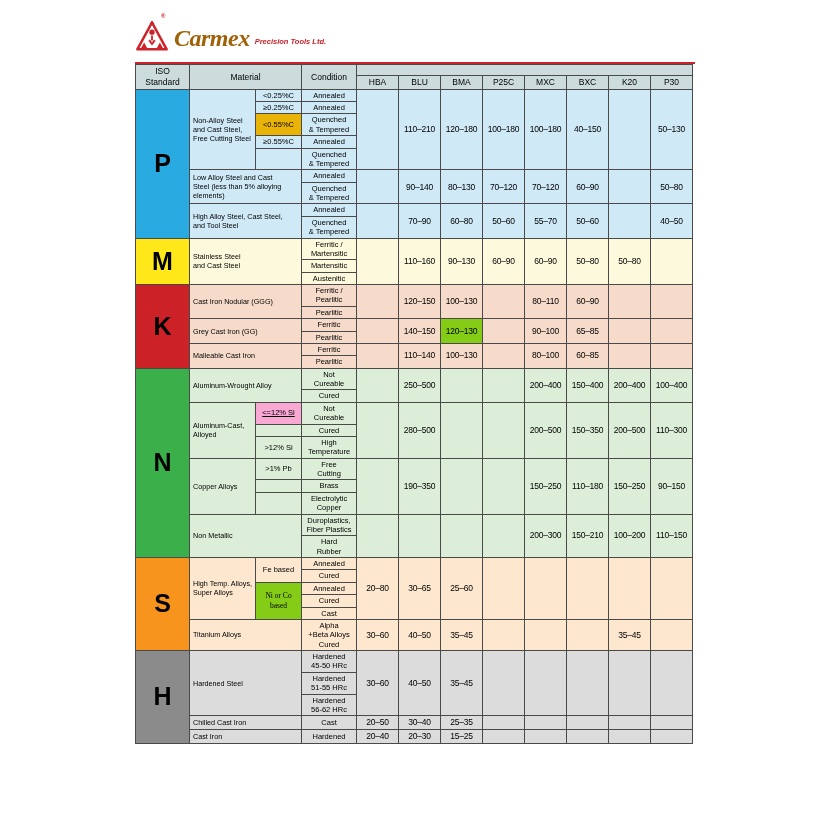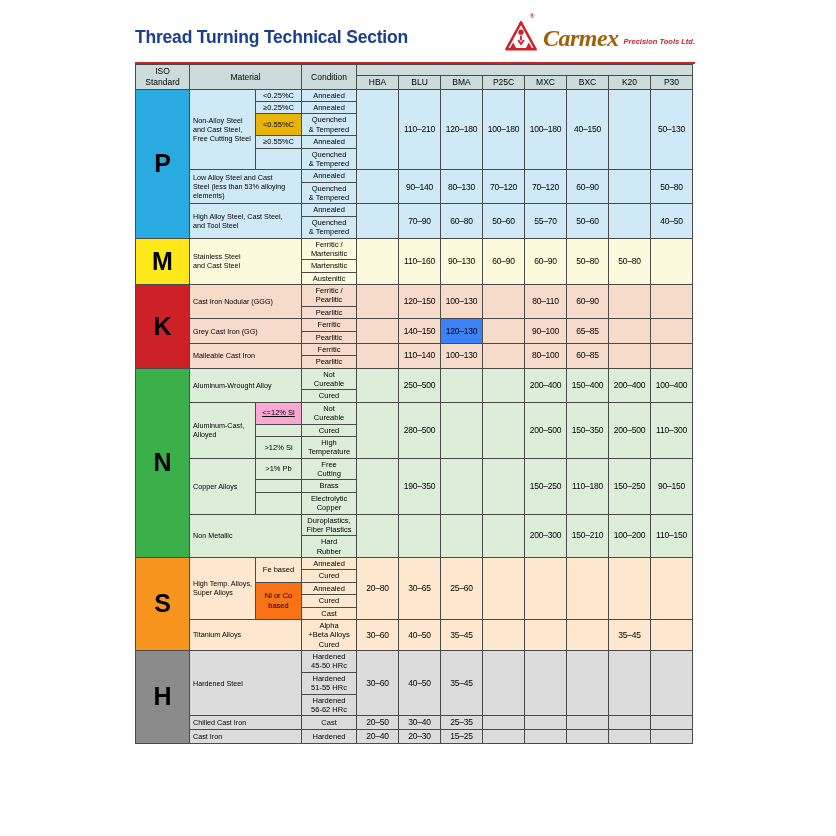--- a/index.html
+++ b/index.html
@@ -33,21 +33,20 @@
   td.iso { font-size: 25px; font-weight: bold; padding: 0; }
   td.mat { text-align: left; padding-left: 3px; font-size: 7.2px; }
   td.val { font-size: 8.5px; letter-spacing: -0.2px; }
 </style>
 </head>
 <body>
 
 <div class="page">
 
   <div class="doc-header">
-    <div class="doc-header-title">Thread Turning Technical Section</div>
     <div class="logo">
       <span class="logo-reg">®</span>
       <span>
         <svg width="34" height="31" viewBox="0 0 40 37" aria-hidden="true">
           <path d="M20 3 L37.5 35 H2.5 Z" fill="none" stroke="#cc2229" stroke-width="3" stroke-linejoin="round"></path>
           <path d="M20 0.5 l2.8 4.4 h-5.6 z" fill="#cc2229"></path>
           <circle cx="20" cy="14.5" r="3.2" fill="#cc2229"></circle>
           <path d="M20 18.5 v6" stroke="#cc2229" stroke-width="2.2"></path>
           <path d="M16.6 24 L20 28.6 L23.4 24" fill="none" stroke="#cc2229" stroke-width="2.2"></path>
           <path d="M7 33.5 l3.6-6.6 3.6 6.6 z" fill="#cc2229"></path>
@@ -124,21 +123,21 @@
           <td class="sub" style="background: rgb(207, 233, 247);">≥0.55%C</td>
           <td class="cond" style="background: rgb(207, 233, 247);">Annealed</td>
         </tr>
         <tr>
           <td class="sub" style="background: rgb(207, 233, 247);"></td>
           <td class="cond" style="background: rgb(207, 233, 247);">Quenched
 &amp; Tempered</td>
         </tr>
         <tr>
           <td class="mat" rowspan="2" colspan="2" style="background: rgb(207, 233, 247);">Low Alloy Steel and Cast
-Steel (less than 53% alloying
+Steel (less than 5% alloying
 elements)</td>
           <td class="cond" style="background: rgb(207, 233, 247);">Annealed</td>
           <td class="val" rowspan="2" style="background: rgb(207, 233, 247);"></td>
           <td class="val" rowspan="2" style="background: rgb(207, 233, 247);">90–140</td>
           <td class="val" rowspan="2" style="background: rgb(207, 233, 247);">80–130</td>
           <td class="val" rowspan="2" style="background: rgb(207, 233, 247);">70–120</td>
           <td class="val" rowspan="2" style="background: rgb(207, 233, 247);">70–120</td>
           <td class="val" rowspan="2" style="background: rgb(207, 233, 247);">60–90</td>
           <td class="val" rowspan="2" style="background: rgb(207, 233, 247);"></td>
           <td class="val" rowspan="2" style="background: rgb(207, 233, 247);">50–80</td>
@@ -200,21 +199,21 @@
           <td class="val" rowspan="2" style="background: rgb(246, 219, 202);"></td>
         </tr>
         <tr>
           <td class="cond" style="background: rgb(246, 219, 202);">Pearlitic</td>
         </tr>
         <tr>
           <td class="mat" rowspan="2" colspan="2" style="background: rgb(246, 219, 202);">Grey Cast Iron (GG)</td>
           <td class="cond" style="background: rgb(246, 219, 202);">Ferritic</td>
           <td class="val" rowspan="2" style="background: rgb(246, 219, 202);"></td>
           <td class="val" rowspan="2" style="background: rgb(246, 219, 202);">140–150</td>
-          <td class="val" rowspan="2" style="background: #3b82f6;">120–130</td>
+          <td class="val" rowspan="2" style="background: #84cc16;">120–130</td>
           <td class="val" rowspan="2" style="background: rgb(246, 219, 202);"></td>
           <td class="val" rowspan="2" style="background: rgb(246, 219, 202);">90–100</td>
           <td class="val" rowspan="2" style="background: rgb(246, 219, 202);">65–85</td>
           <td class="val" rowspan="2" style="background: rgb(246, 219, 202);"></td>
           <td class="val" rowspan="2" style="background: rgb(246, 219, 202);"></td>
         </tr>
         <tr>
           <td class="cond" style="background: rgb(246, 219, 202);">Pearlitic</td>
         </tr>
         <tr>
@@ -325,21 +324,21 @@
           <td class="val" rowspan="5" style="background: rgb(253, 232, 207);"></td>
           <td class="val" rowspan="5" style="background: rgb(253, 232, 207);"></td>
           <td class="val" rowspan="5" style="background: rgb(253, 232, 207);"></td>
           <td class="val" rowspan="5" style="background: rgb(253, 232, 207);"></td>
           <td class="val" rowspan="5" style="background: rgb(253, 232, 207);"></td>
         </tr>
         <tr>
           <td class="cond" style="background: rgb(253, 232, 207);">Cured</td>
         </tr>
         <tr>
-          <td class="sub" rowspan="3" style="background: #f97316;">Ni or Co
+          <td class="sub" rowspan="3" style="background: #84cc16; font-family: Liberation Serif, serif;">Ni or Co
 based</td>
           <td class="cond" style="background: rgb(253, 232, 207);">Annealed</td>
         </tr>
         <tr>
           <td class="cond" style="background: rgb(253, 232, 207);">Cured</td>
         </tr>
         <tr>
           <td class="cond" style="background: rgb(253, 232, 207);">Cast</td>
         </tr>
         <tr>

